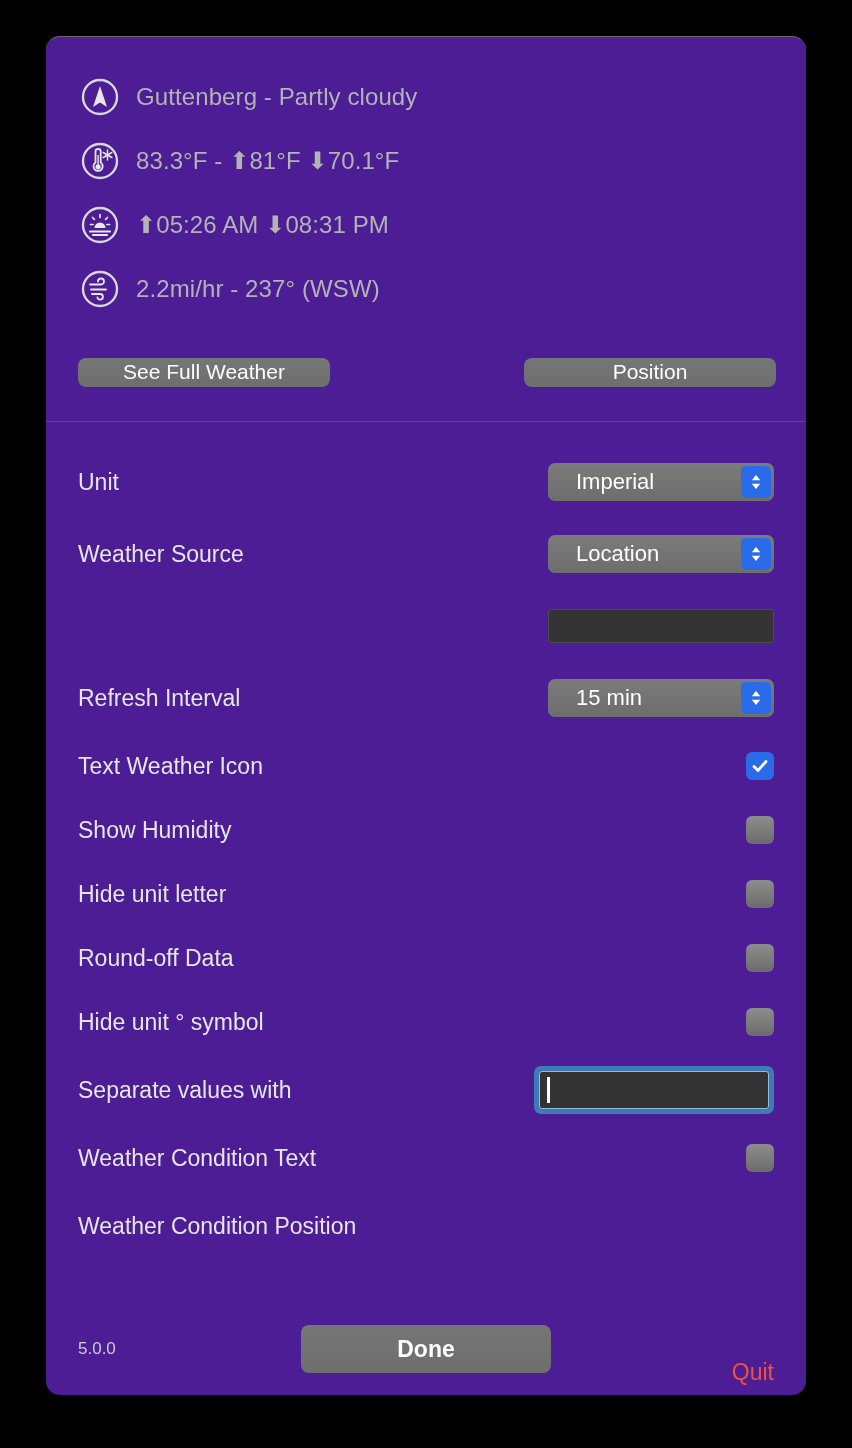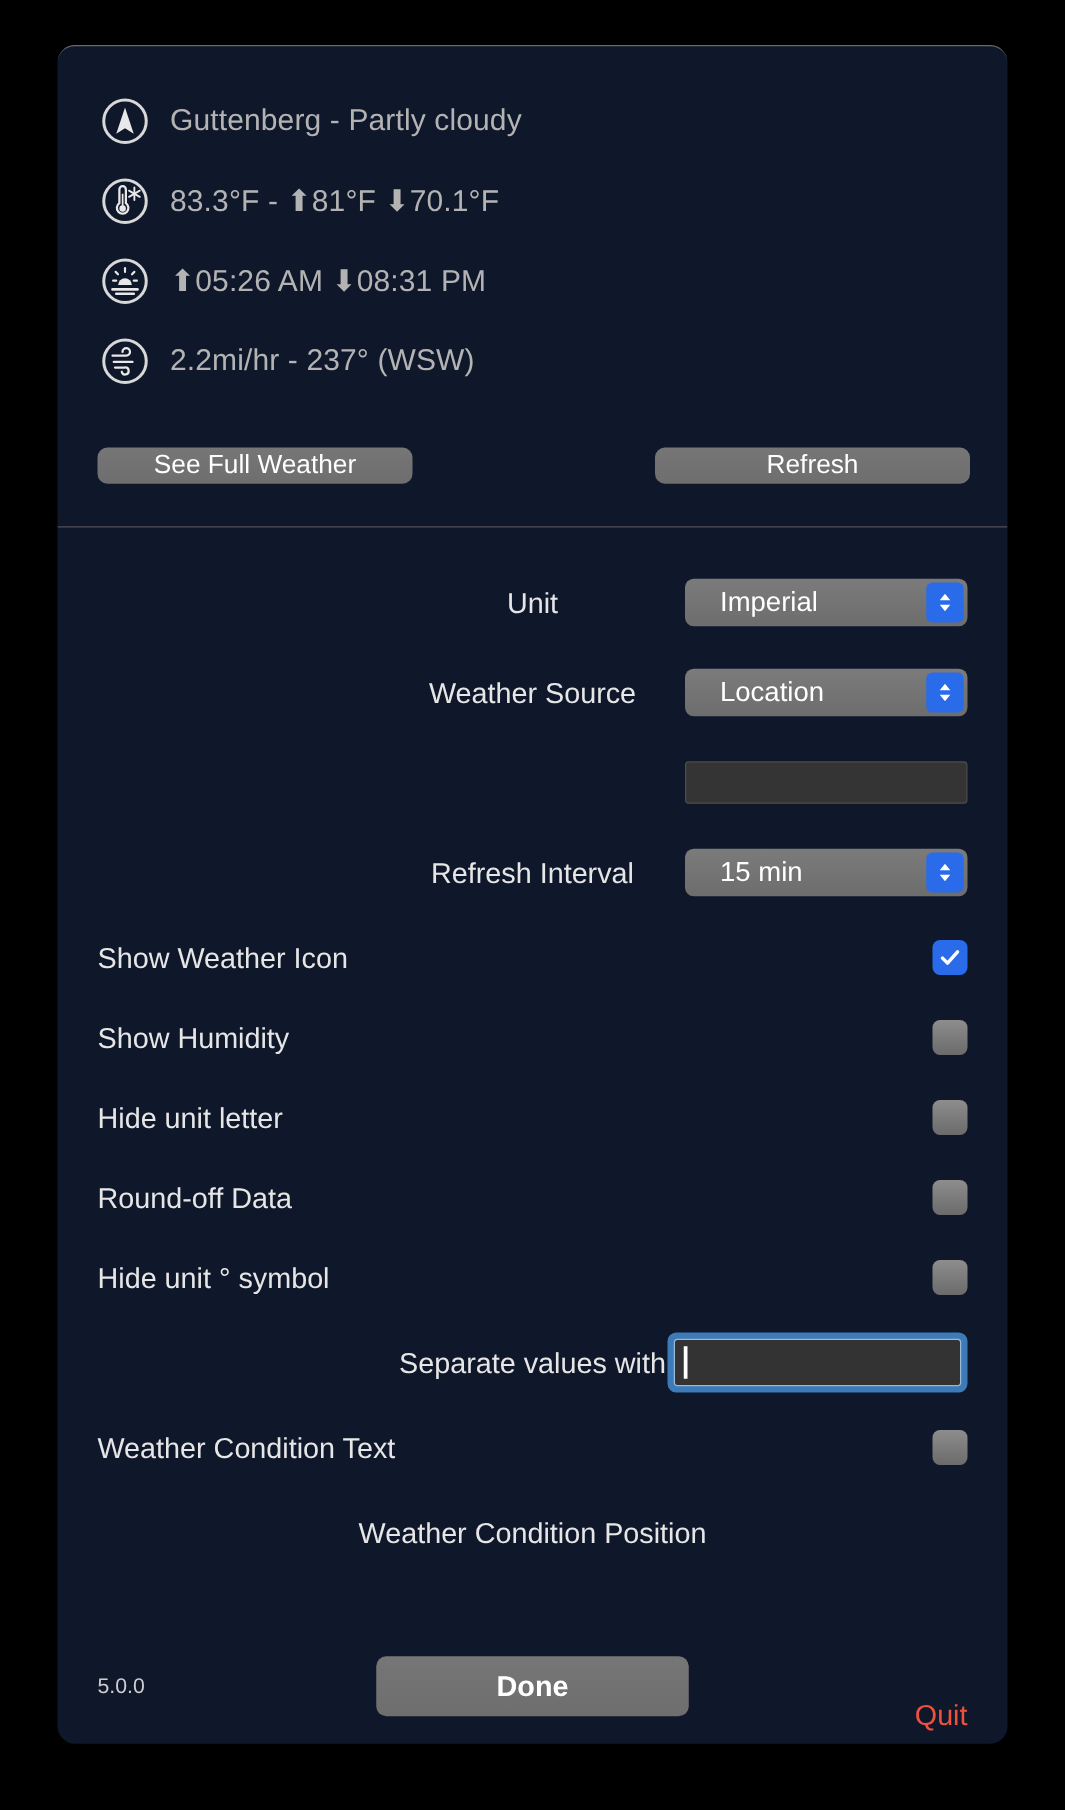--- a/index.html
+++ b/index.html
@@ -19,21 +19,21 @@
     background: #000000;
   }
 
   
   .panel {
     position: absolute;
     left: 46px;
     top: 36px;
     width: 760px;
     height: 1359px;
-    background: #0f172a;
+    background: #4c1d95;
     border-radius: 14px;
     border-top: 1px solid #6a6a6a;
     box-shadow: 0 6px 22px rgba(0,0,0,.75);
     overflow: hidden;
   }
 
   
   .weather-block {
     padding: 28px 32px 0 32px;
   }
@@ -95,21 +95,21 @@
   .settings {
     padding: 24px 32px 0 32px;
   }
 
   .srow {
     display: flex;
     align-items: center;
     position: relative;
     height: 64px;
   }
-  .srow.tall { height: 72px; justify-content: center; }
+  .srow.tall { height: 72px; }
 
   .slabel {
     font-size: 23px;
     color: #e6e6e6;
     white-space: nowrap;
   }
 
   .sctl {
     position: absolute;
     right: 0;
@@ -303,21 +303,21 @@
               <path d="M12 25 h8 a2.8 2.8 0 1 1 -2.6 3.4"></path>
             </g>
           </svg>
         </span>
         <span class="w-text">2.2mi/hr - 237° (WSW)</span>
       </div>
     </div>
 
     <div class="actions">
       <button class="btn btn-full-weather">See Full Weather</button>
-      <button class="btn btn-refresh">Refresh</button>
+      <button class="btn btn-refresh">Position</button>
     </div>
 
     <div class="divider"></div>
 
     <div class="settings">
 
       <div class="srow tall">
         <span class="slabel">Unit</span>
         <span class="sctl">
           <span class="popup">
@@ -362,21 +362,21 @@
               <svg width="16" height="22" viewBox="0 0 16 22">
                 <path d="M8 4 L12.2 9.2 H3.8 Z" fill="#ffffff"></path>
                 <path d="M8 18 L12.2 12.8 H3.8 Z" fill="#ffffff"></path>
               </svg>
             </span>
           </span>
         </span>
       </div>
 
       <div class="srow">
-        <span class="slabel">Show Weather Icon</span>
+        <span class="slabel">Text Weather Icon</span>
         <span class="sctl">
           <span class="cbox on">
             <svg width="20" height="20" viewBox="0 0 20 20">
               <path d="M4 10.5 L8 14.5 L16 5.5" fill="none" stroke="#ffffff" stroke-width="2.8" stroke-linecap="round" stroke-linejoin="round"></path>
             </svg>
           </span>
         </span>
       </div>
 
       <div class="srow">

